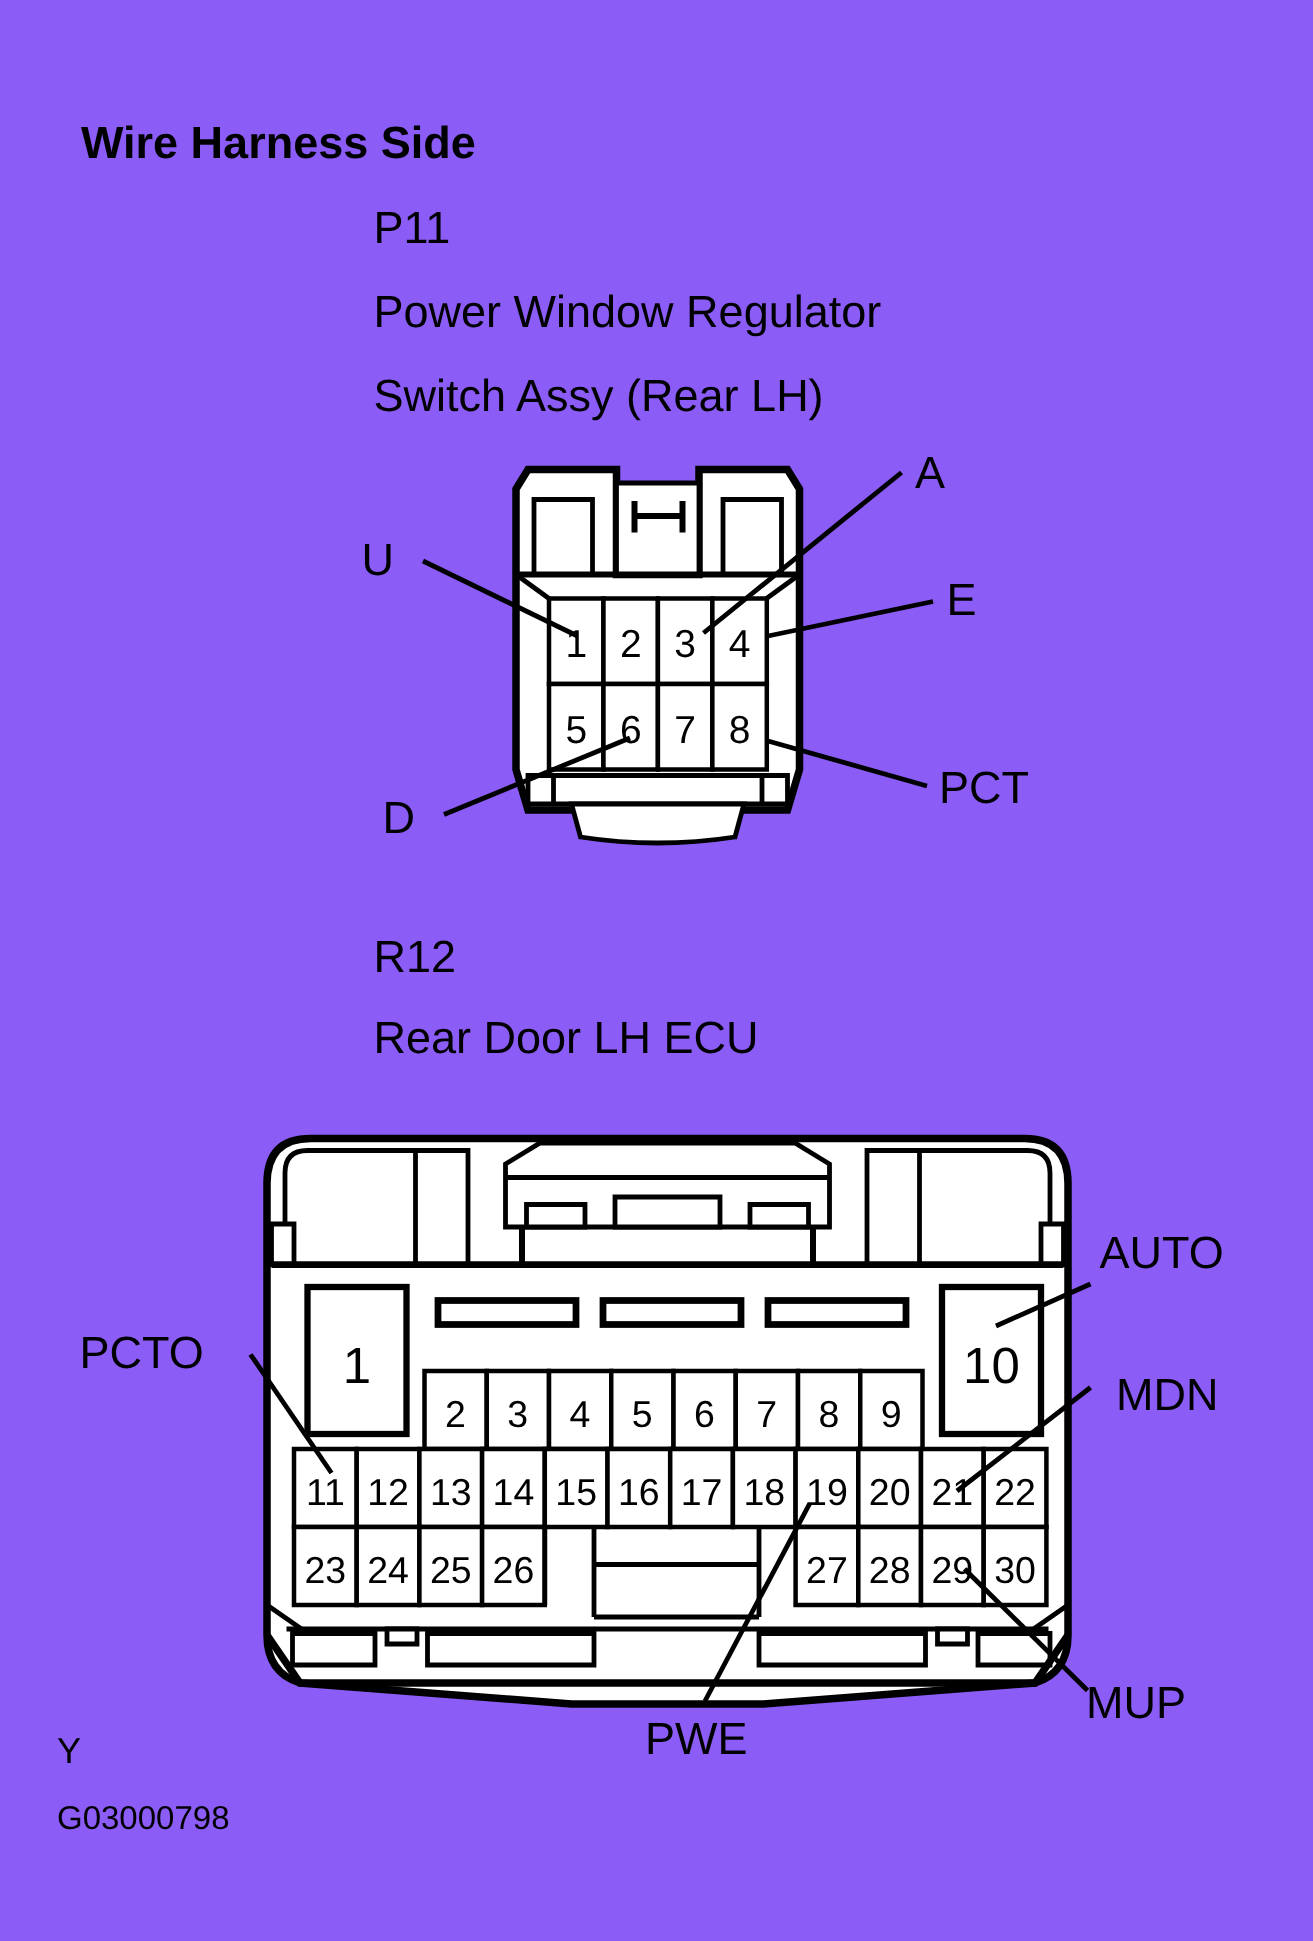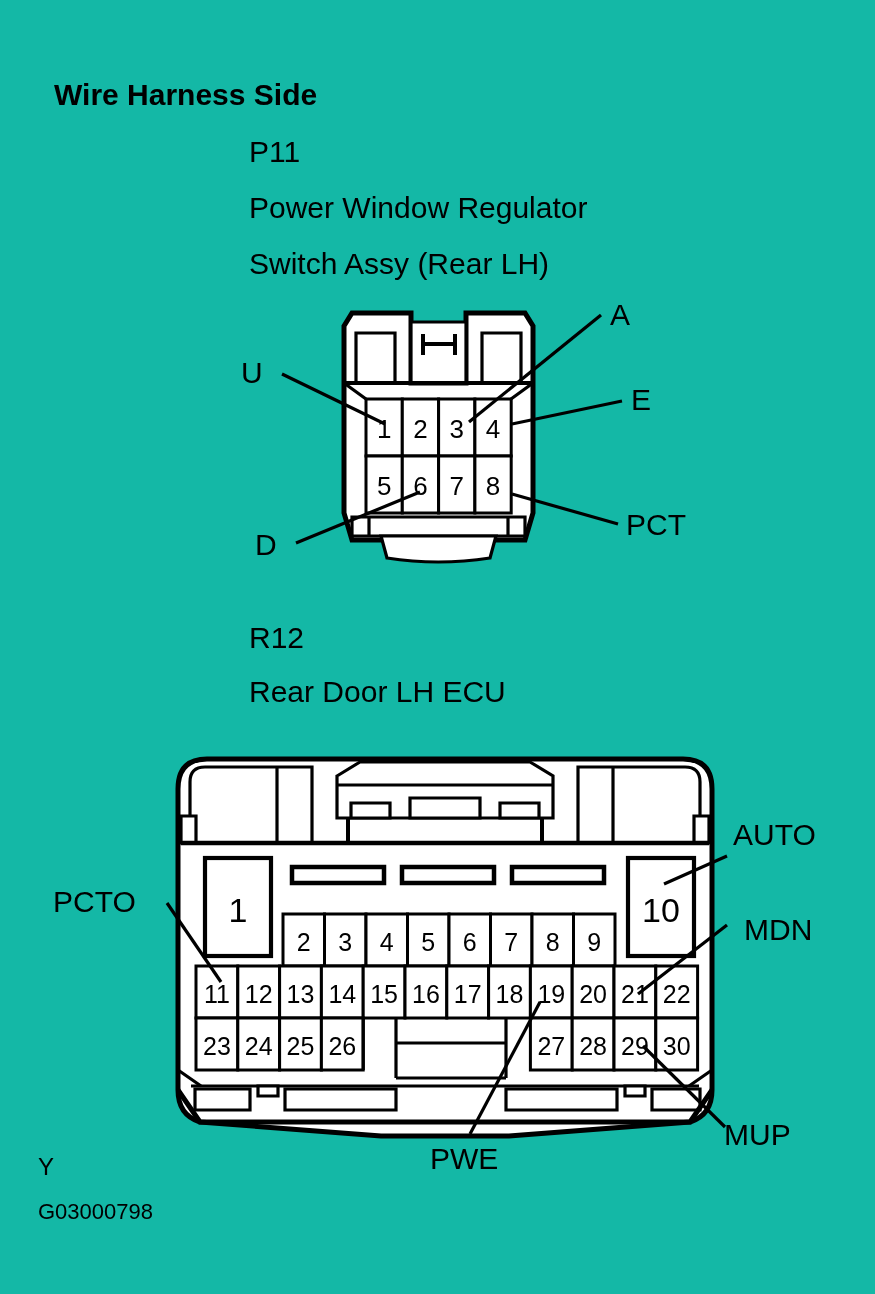--- a/index.html
+++ b/index.html
@@ -15,21 +15,21 @@
     font-family: "Liberation Sans", sans-serif;
     color: #000000;
     overflow: hidden;
   }
   #sheet {
     position: absolute;
     left: 0;
     top: 0;
     width: 875px;
     height: 1294px;
-    background: #14b8a6;
+    background: #8b5cf6;
   }
   svg#diagram {
     position: absolute;
     left: 0;
     top: 0;
     width: 875px;
     height: 1294px;
     display: block;
   }
   .stroke {

